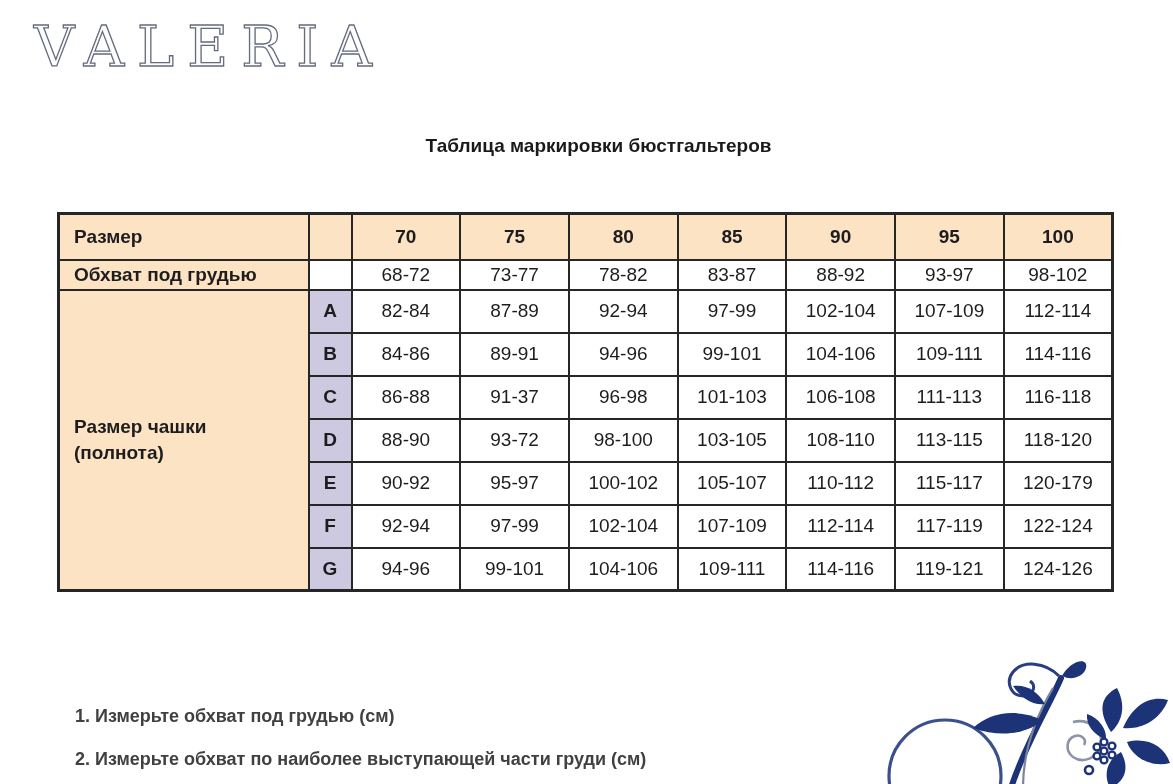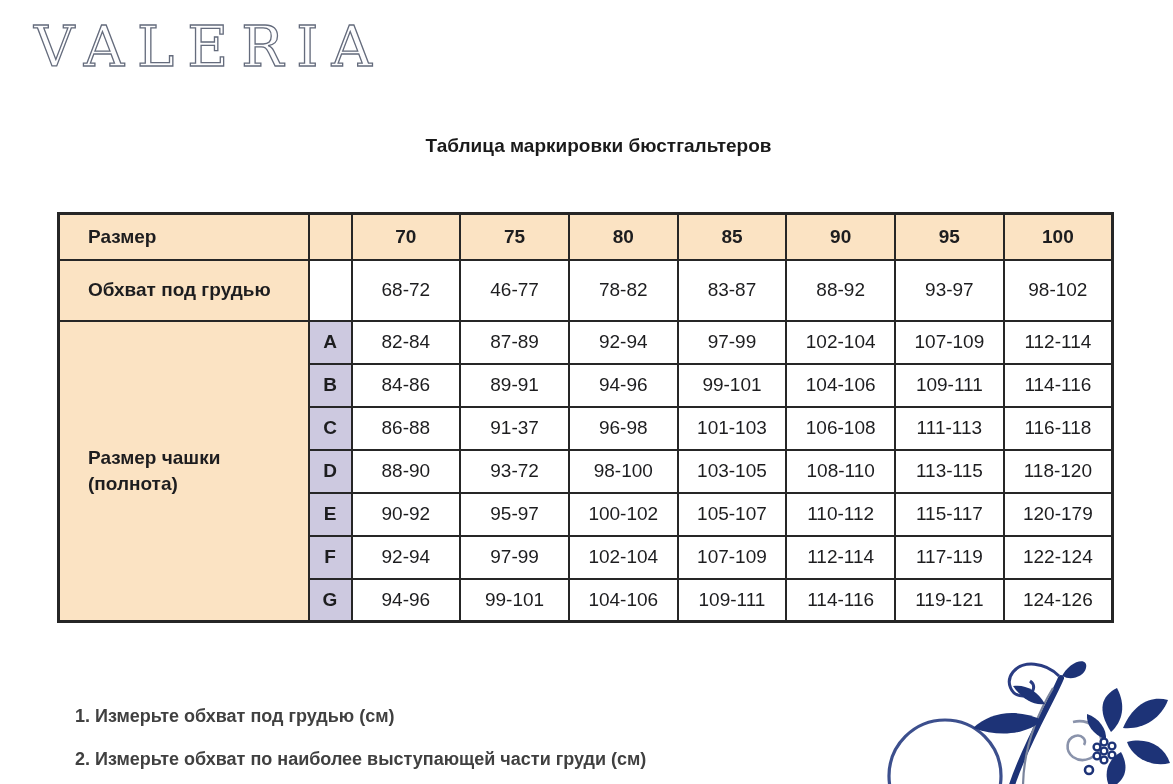--- a/index.html
+++ b/index.html
@@ -31,31 +31,31 @@
     border-collapse:collapse;table-layout:fixed;
     border:3px solid #262626;
   }
   .size-table td{
     border:2px solid #262626;
     text-align:center;vertical-align:middle;
     font-size:19px;
     padding:0;
   }
   .size-table td.lbl{
-    text-align:left;padding-left:28px;font-weight:700;
+    text-align:left;padding-left:14px;font-weight:700;
   }
   .peach{background:#fbe3c3;}
   .lav{background:#cdc9e0;font-weight:700;}
   .white{background:#ffffff;margin-top:44px;}
   .bold{font-weight:700;font-size:20px;}
   .cup-label{
     white-space:pre-line;line-height:1.35;
   }
   tr.hdr{height:46px;}
-  tr.sub{height:61px;}
+  tr.sub{height:30px;}
   tr.cup{height:43px;}
   
   .instructions{
     position:absolute;left:75px;top:662px;
     font-size:18px;font-weight:700;color:#404040;margin-top:44px;
   }
   .instructions div{margin-bottom:22px;}
   
   .ornament{
     position:absolute;left:873px;top:648px;width:300px;height:140px;
@@ -89,21 +89,21 @@
     <td class="peach bold">80</td>
     <td class="peach bold">85</td>
     <td class="peach bold">90</td>
     <td class="peach bold">95</td>
     <td class="peach bold">100</td>
   </tr>
   <tr class="sub">
     <td class="peach lbl">Обхват под грудью</td>
     <td class="white"></td>
     <td class="white">68-72</td>
-    <td class="white">46-77</td>
+    <td class="white">73-77</td>
     <td class="white">78-82</td>
     <td class="white">83-87</td>
     <td class="white">88-92</td>
     <td class="white">93-97</td>
     <td class="white">98-102</td>
   </tr>
   <tr class="cup">
     <td class="peach lbl cup-label" rowspan="7">Размер чашки
 (полнота)</td>
     <td class="lav">A</td>

